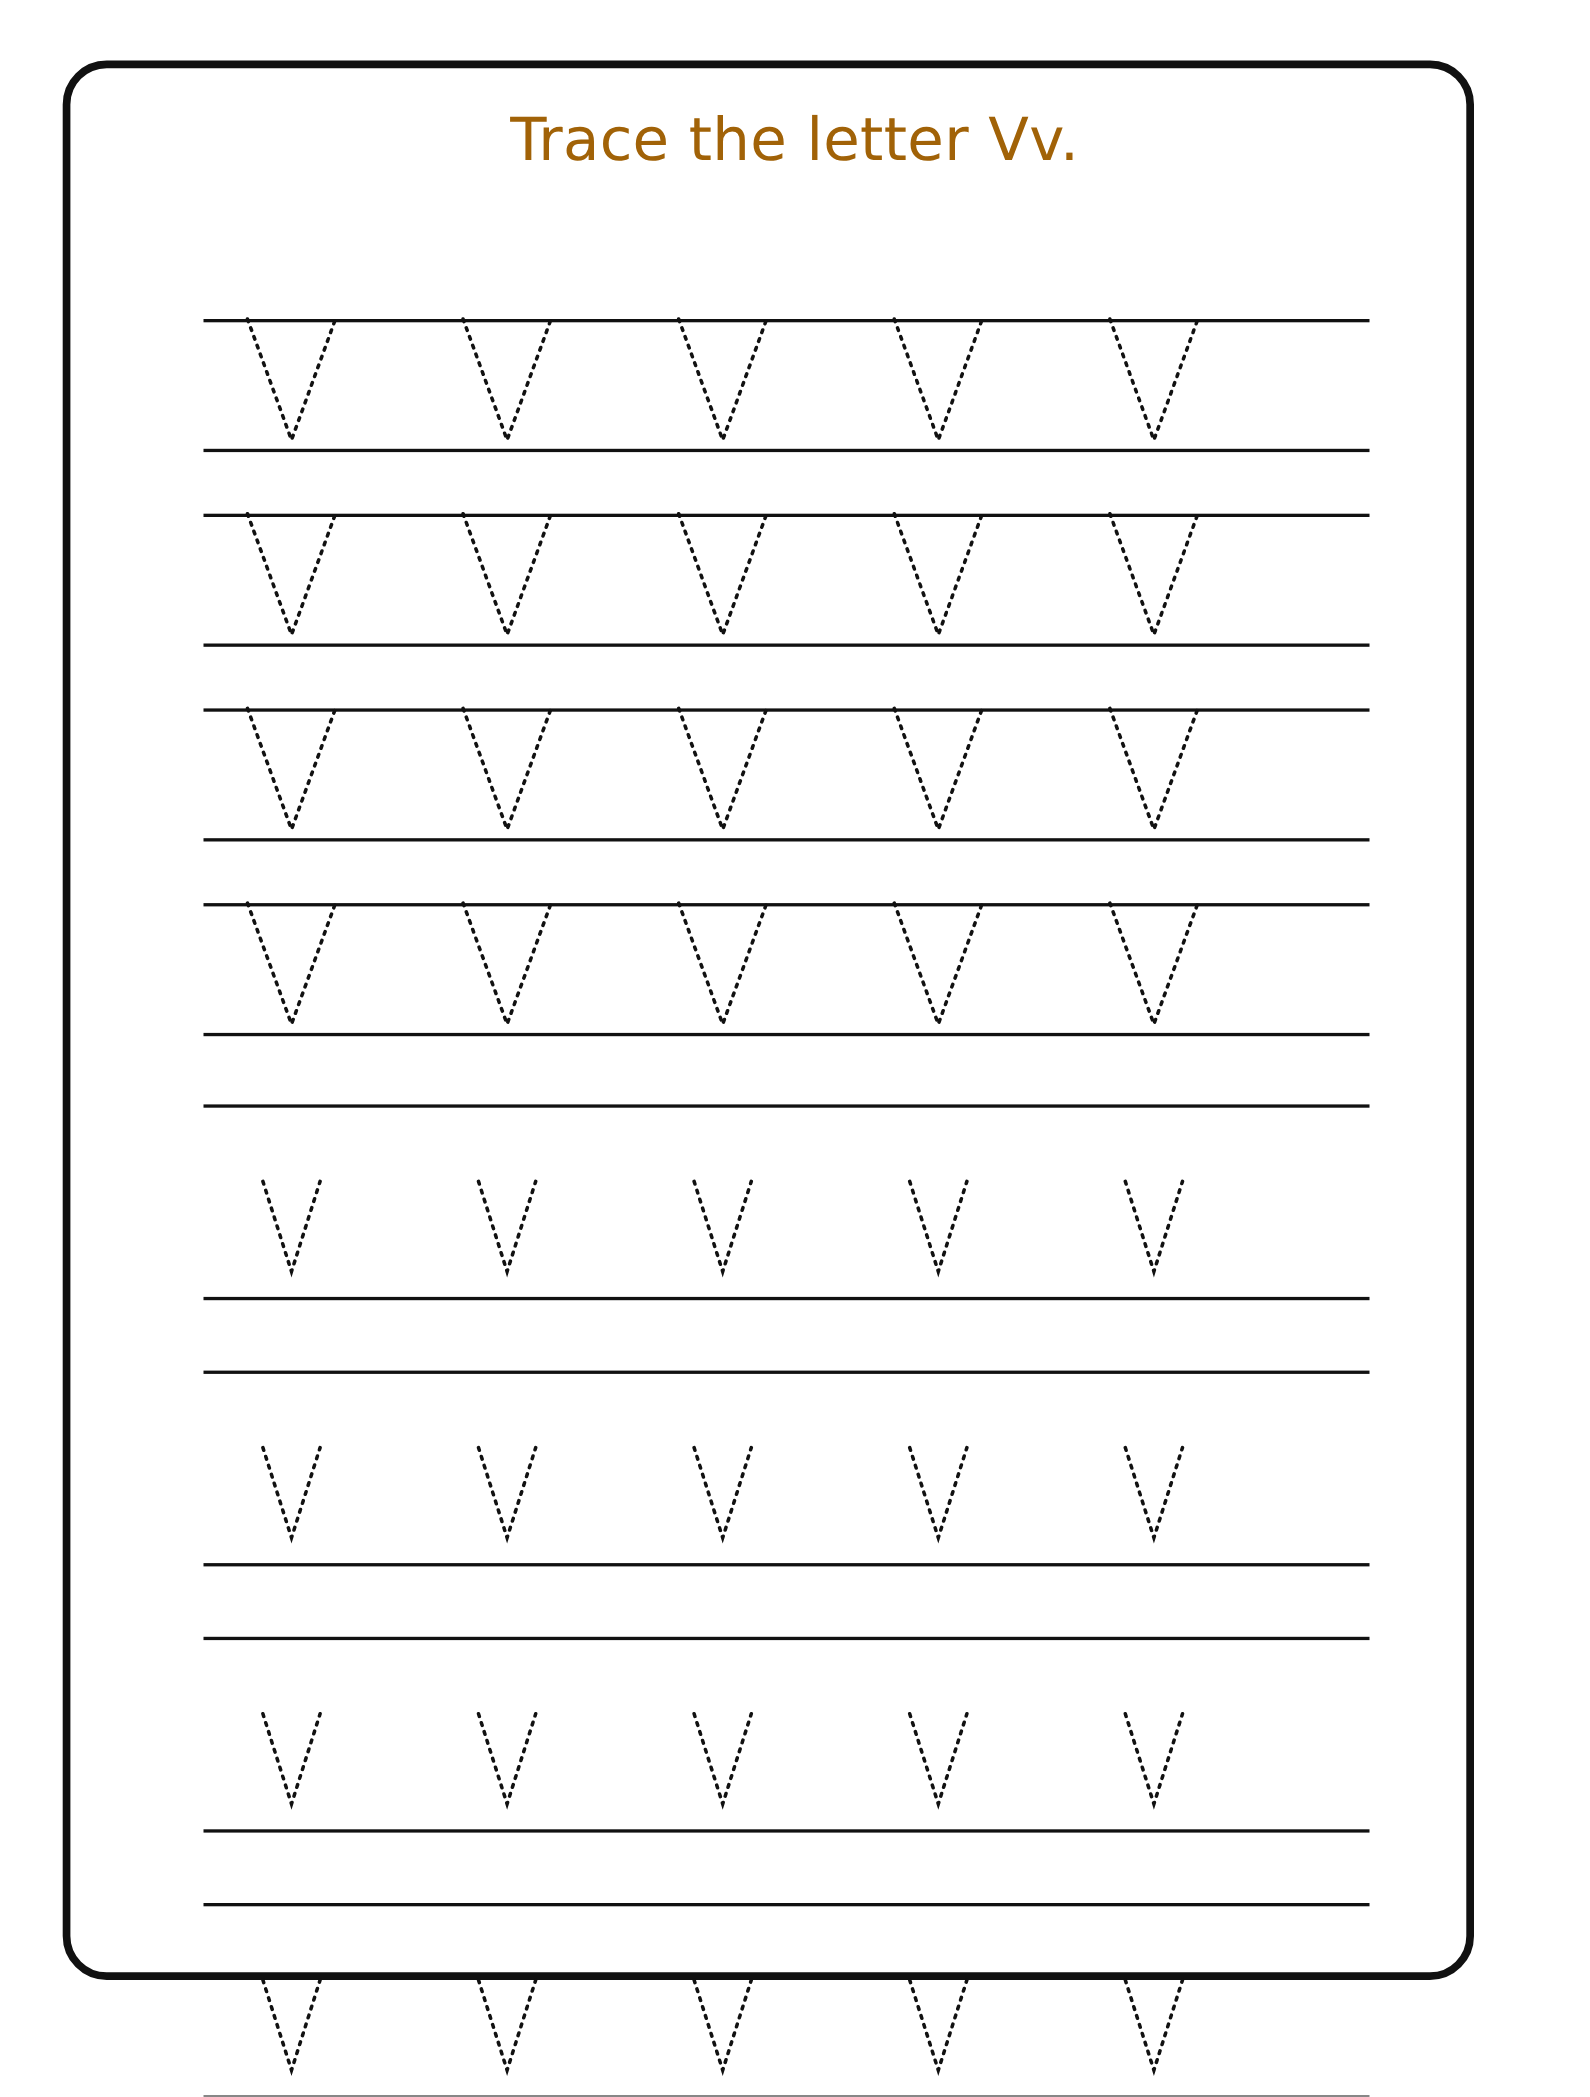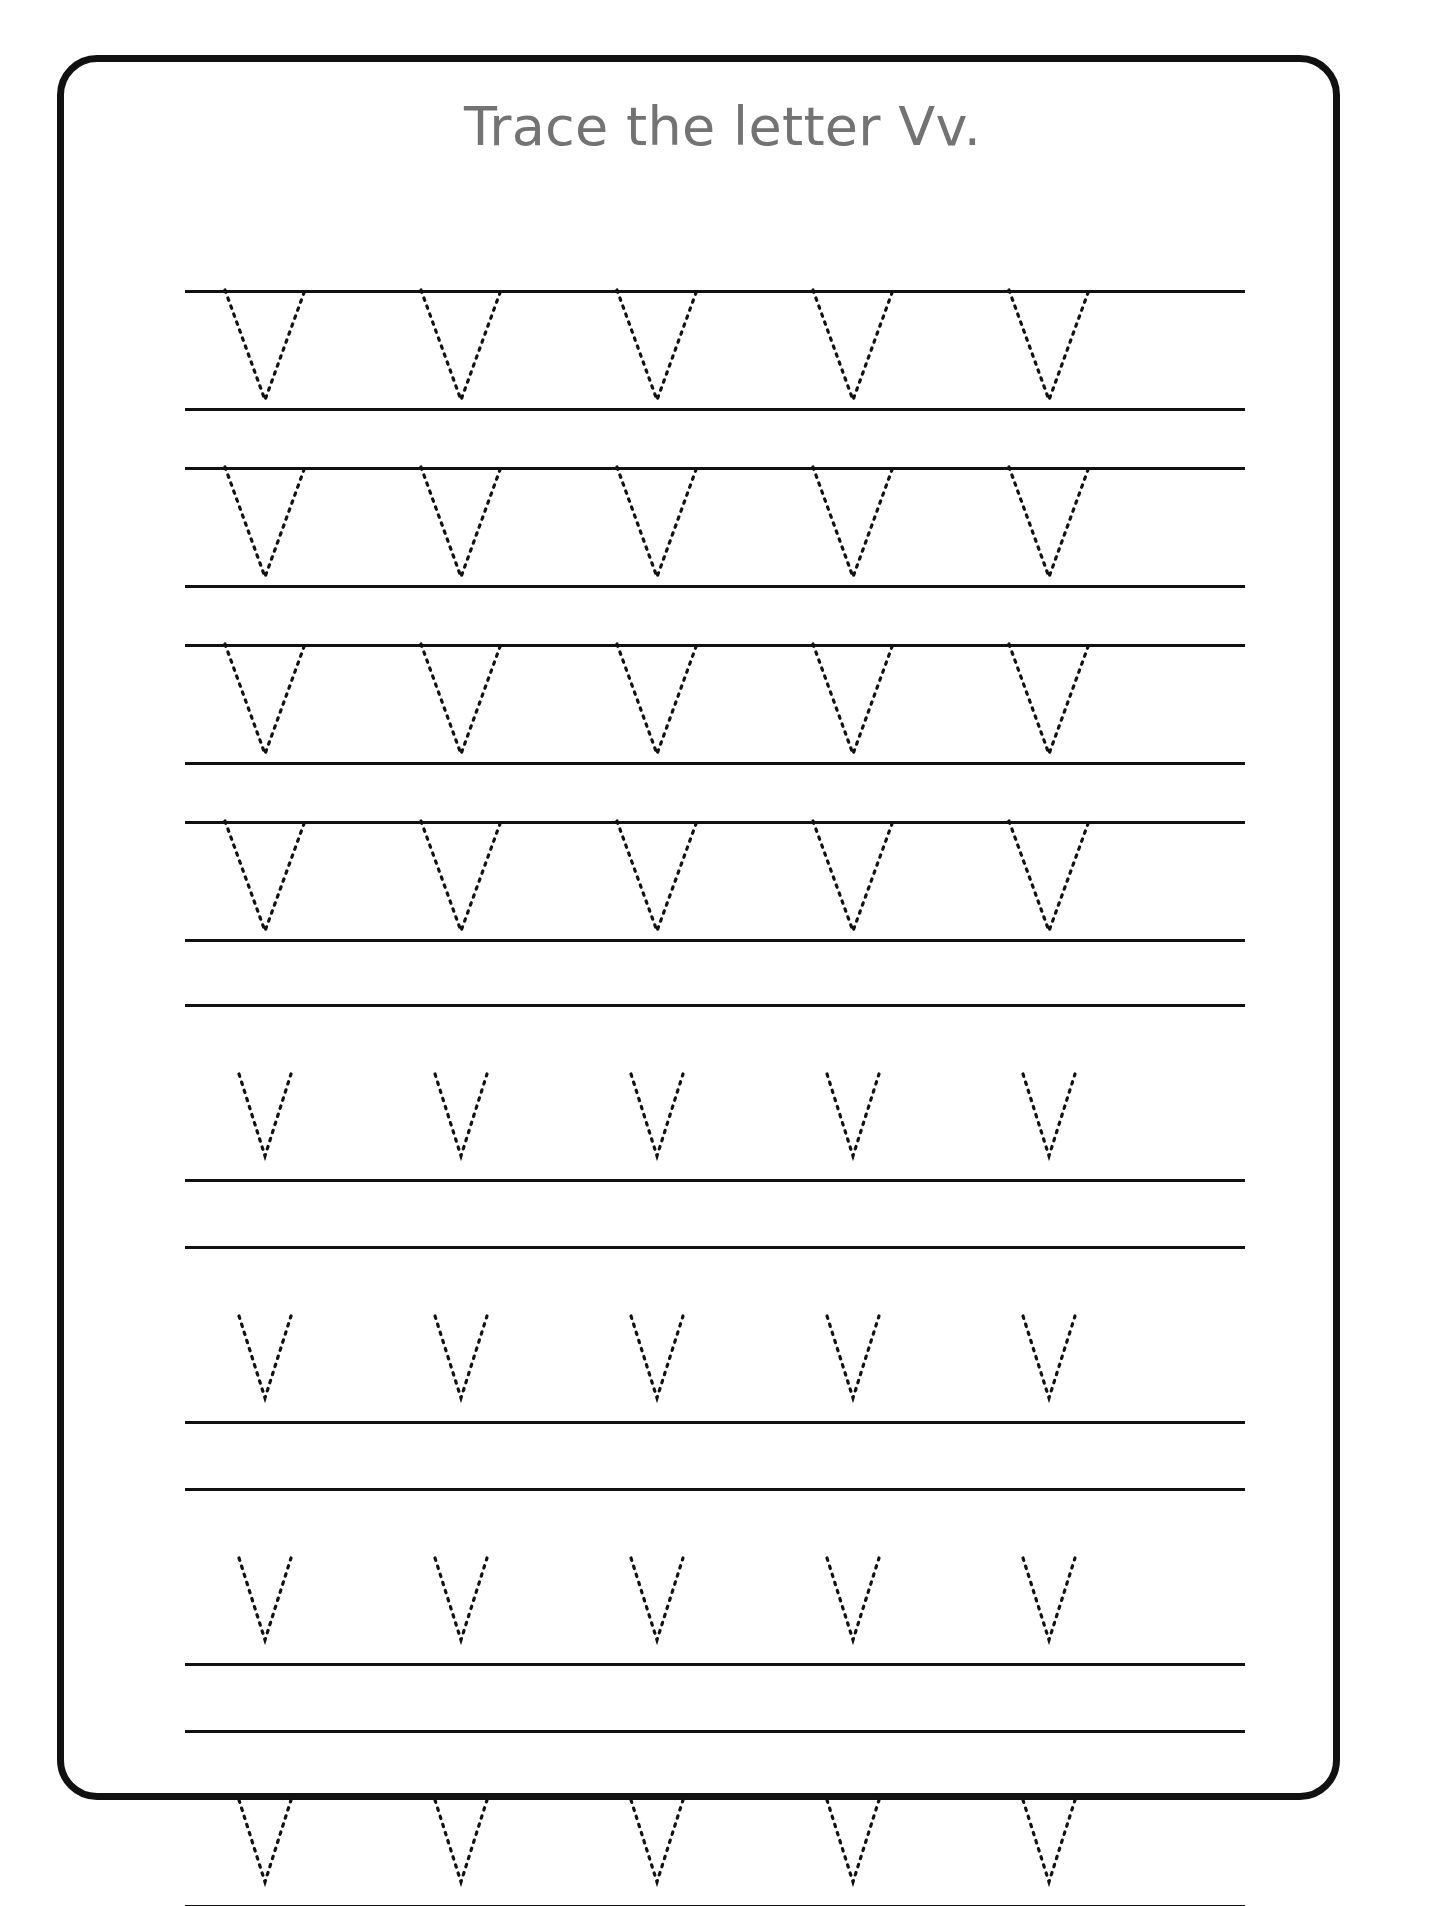--- a/index.html
+++ b/index.html
@@ -35,21 +35,21 @@
   }
 
   .worksheet-title {
     position: absolute;
     left: 0;
     right: 0;
     top: 95px;
     text-align: center;
     font-size: 54px;
     font-weight: 400;
-    color: #737373;
+    color: #a16207;
     letter-spacing: 0.3px;
     font-family: "DejaVu Sans", sans-serif;
   }
 
   
   .rows {
     position: absolute;
     left: 185px;
     top: 290px;
     width: 1060px;

